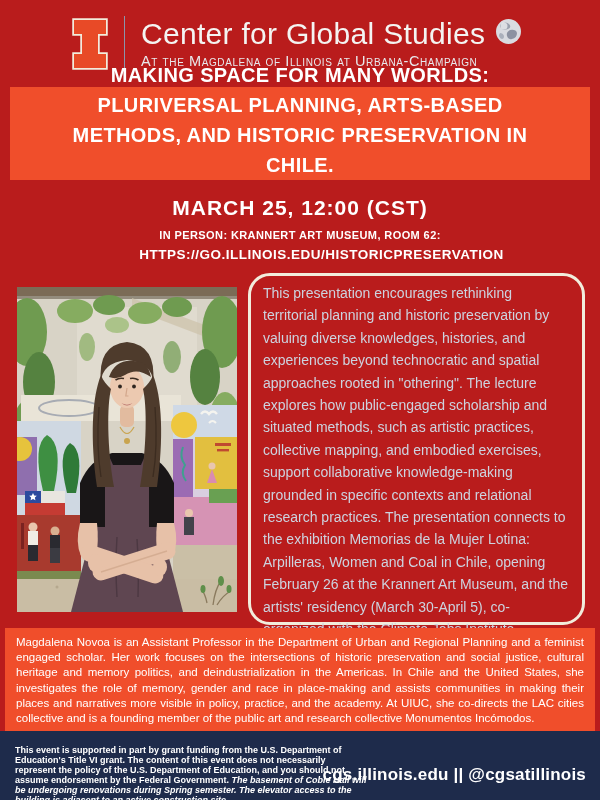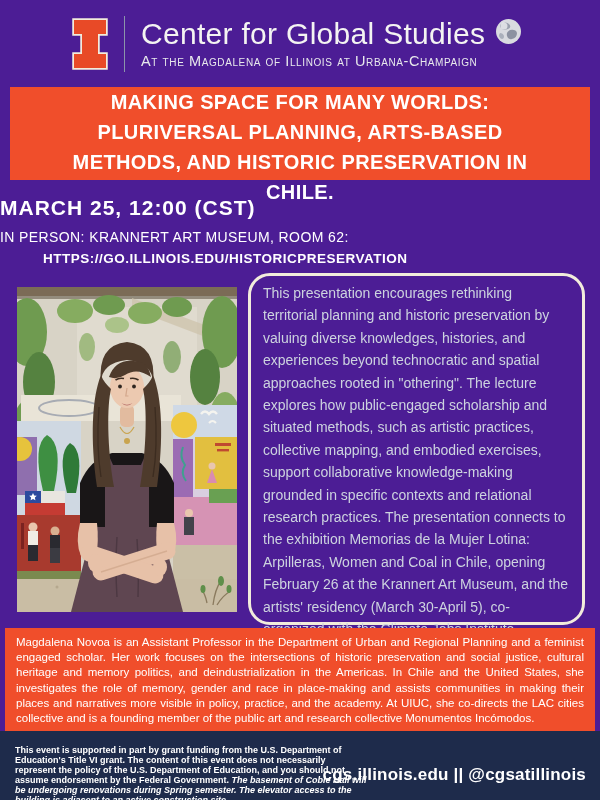--- a/index.html
+++ b/index.html
@@ -1,36 +1,36 @@
 <!DOCTYPE html>
 <html><head>
 <meta charset="utf-8">
 <style>
   html,body{margin:0;padding:0;background:#10182e;}
   .poster{
     position:relative;width:600px;height:800px;overflow:hidden;
-    background:#4c1d95;font-family:"Liberation Sans",sans-serif;
+    background:#b91c1c;font-family:"Liberation Sans",sans-serif;
   }
   
   .header{position:absolute;top:0;left:0;width:600px;height:87px;display:flex;align-items:center;}
   .logo-wrap{margin-left:70px;flex:0 0 auto;display:flex;align-items:center;}
   .divider{width:1px;height:56px;background:#8b94aa;margin:0 16px 0 14px;}
   .org-block{display:flex;flex-direction:column;}
   .org-row{display:flex;align-items:center;gap:10px;}
   .org-name{color:#f4f4f2;font-size:30px;letter-spacing:.3px;font-weight:400;line-height:1.05;}
   .org-sub{color:#e8e9ec;font-size:14.5px;font-variant:small-caps;letter-spacing:.6px;margin-top:4px;font-weight:400;}
   
   .banner{position:absolute;top:87px;left:10px;width:580px;height:93px;background:#F04E2B;
-    display:flex;align-items:flex-start;justify-content:center;}
+    display:flex;align-items:flex-end;justify-content:center;}
   .banner-title{color:#fff;font-weight:700;font-size:20px;line-height:30px;text-align:center;
     letter-spacing:.4px;padding:0 38px;text-transform:uppercase;}
   
-  .date-block{position:absolute;top:180px;left:0;width:600px;text-align:left;color:#fff;}
+  .date-block{position:absolute;top:180px;left:0;width:600px;text-align:center;color:#fff;}
   .date-line{font-size:21px;font-weight:700;letter-spacing:1px;margin-top:16px;}
-  .loc-line{font-size:14px;font-weight:400;letter-spacing:.4px;margin-top:9px;}
+  .loc-line{font-size:11px;font-weight:700;letter-spacing:.4px;margin-top:9px;}
   .url-line{font-size:13.5px;font-weight:700;letter-spacing:.5px;margin-top:6px;padding-left:43px;}
   
   .main{position:absolute;top:273px;left:0;width:600px;height:355px;}
   .photo{position:absolute;left:17px;top:14px;width:220px;height:325px;background:#d8d3c6;}
   .photo svg{display:block;width:100%;height:100%;}
   .desc-box{position:absolute;left:248px;top:0;width:337px;height:352px;box-sizing:border-box;
     border:3px solid #F2ECDC;border-radius:22px;padding:6px 12px;}
   .desc-text{color:#CDD3DF;font-size:14px;line-height:22.4px;white-space:pre-wrap;}
   
   .bio{position:absolute;top:628px;left:5px;width:590px;height:122px;background:#F04E2B;

